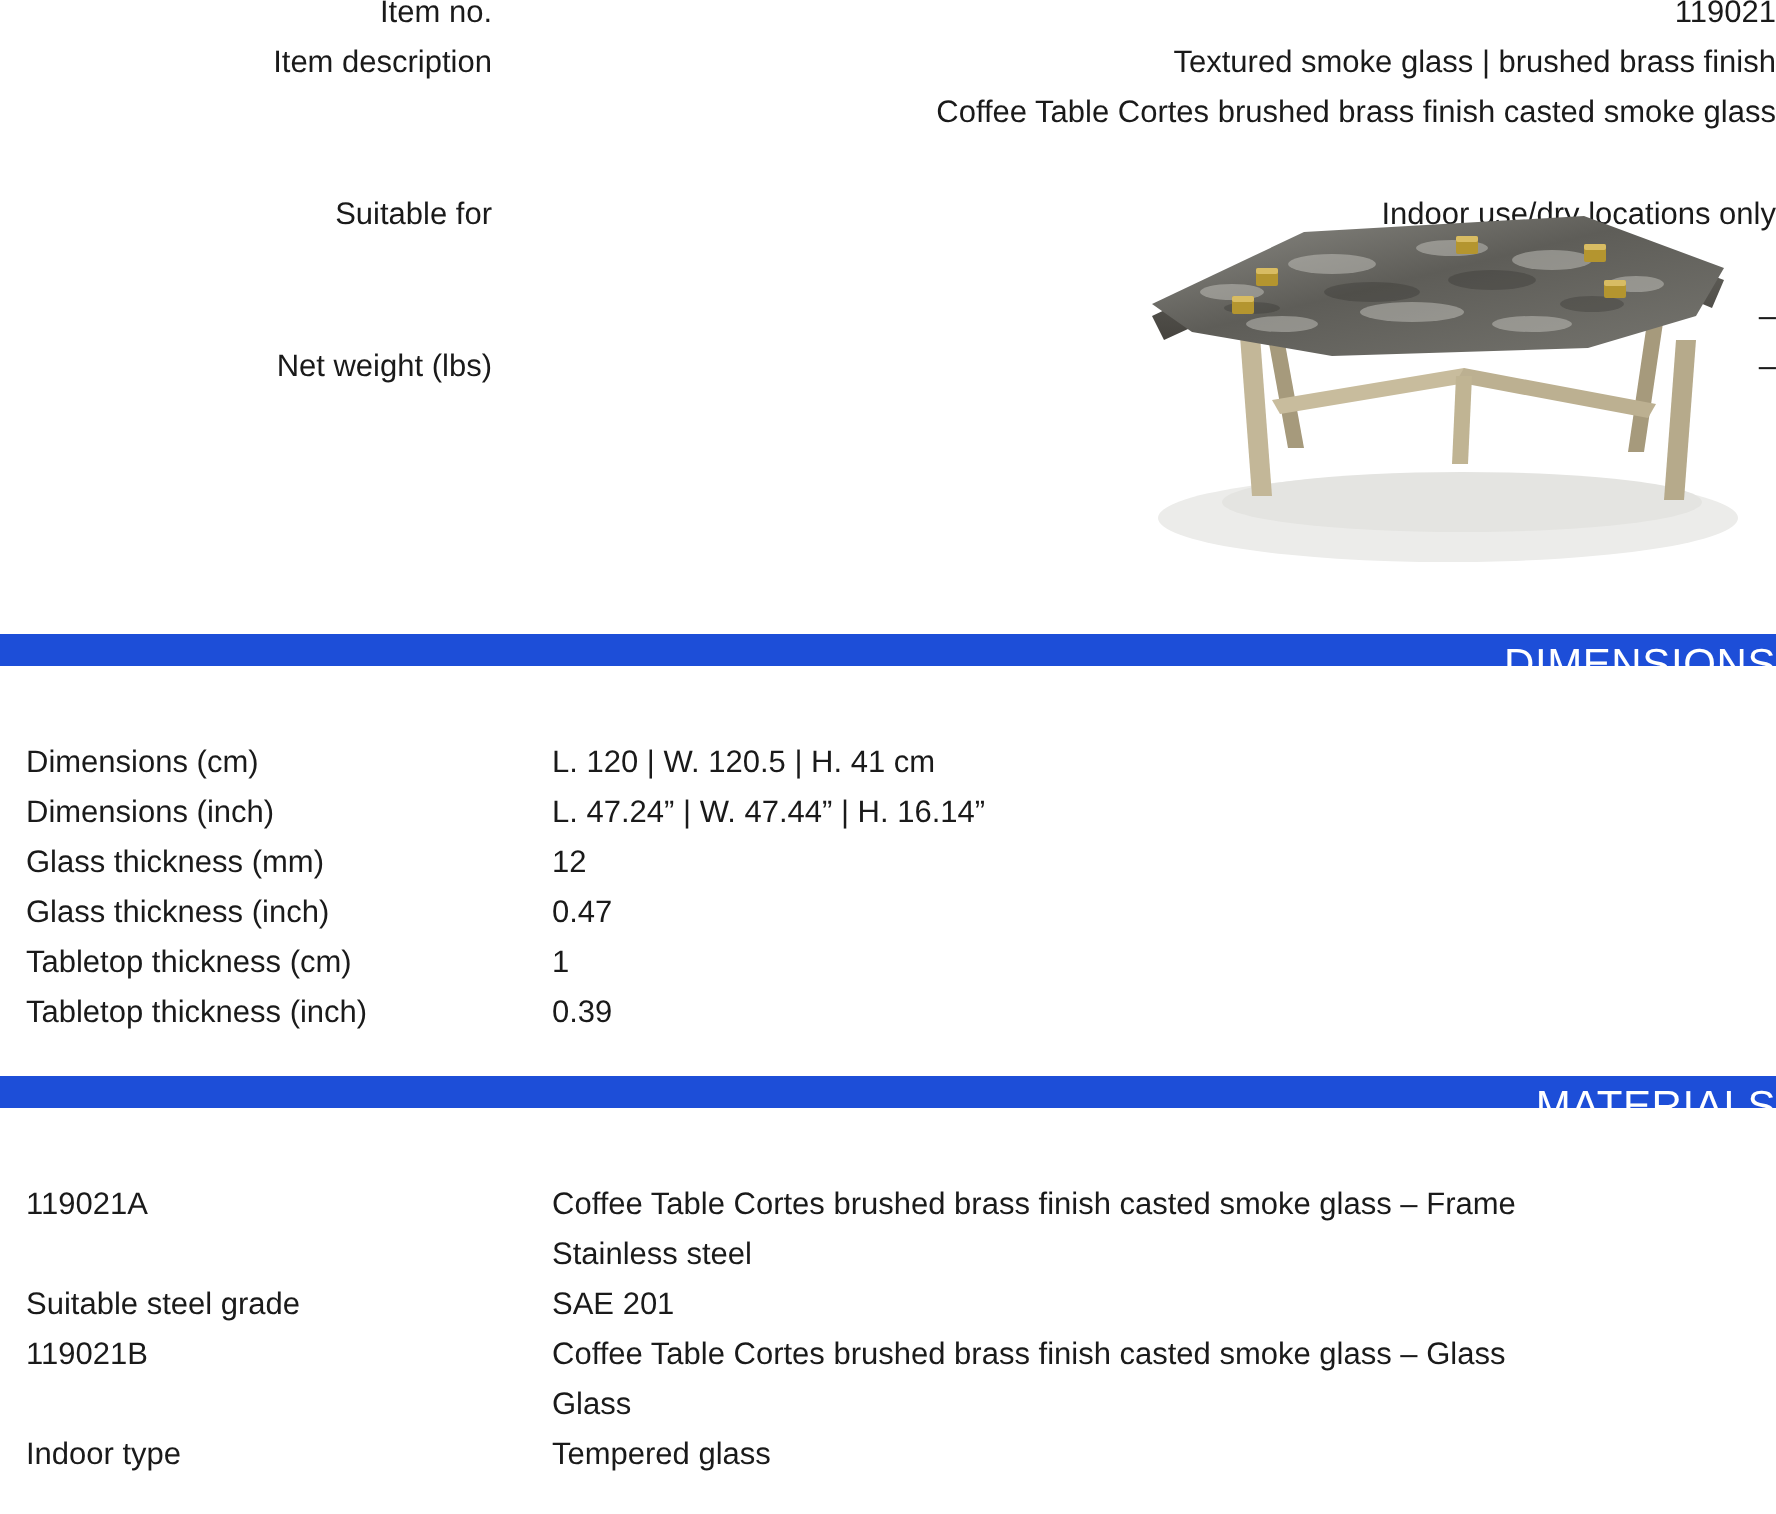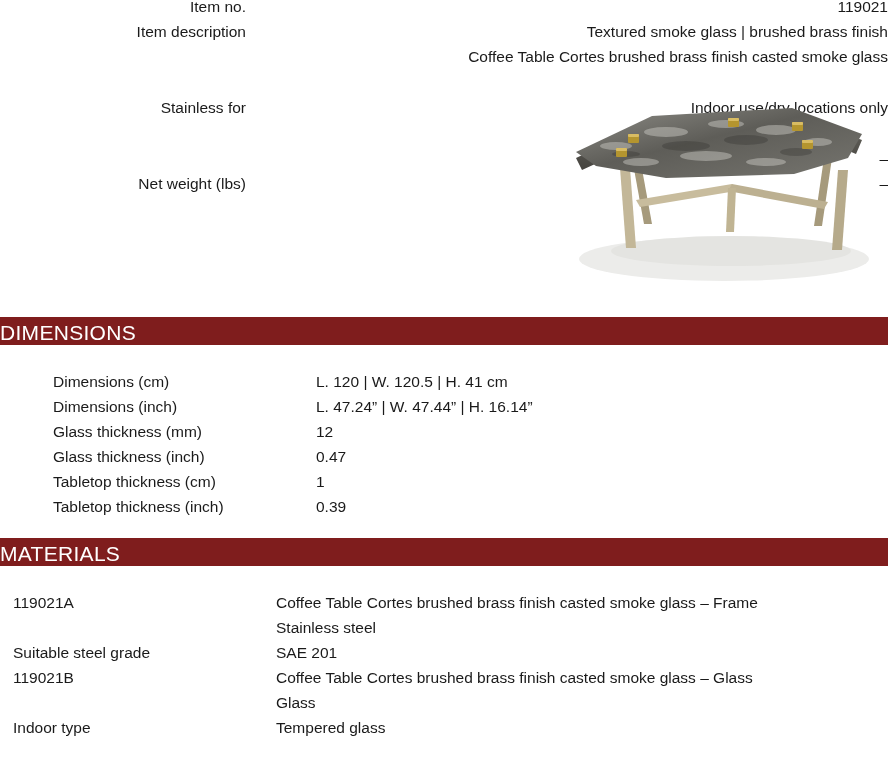--- a/index.html
+++ b/index.html
@@ -47,27 +47,27 @@
     top: 0;
     left: 0;
     width: 888px;
     text-align: right;
   }
   #top-section .row .value { padding-left: 0; }
   .gap-md { height: 26px; }
 
   
   .section-bar {
-    background: #7f1d1d;
+    background: #1d4ed8;
     color: #ffffff;
-    text-align: left;
+    text-align: right;
     font-size: 21px;
     letter-spacing: 0.3px;
     line-height: 32px;
-    height: 28px;
+    height: 16px;
     width: 888px;
   }
 
   
   .product-image {
     position: absolute;
     top: 96px;
     left: 556px;
     width: 330px;
     height: 200px;
@@ -75,21 +75,21 @@
   .product-image svg { display: block; }
 
   
   #dimensions-block .row .label { width: 276px; flex: 0 0 276px; }
   #materials-block .row .label { width: 276px; flex: 0 0 276px; }
 
   .materials-multiline div { line-height: 25px; }
 
   
   #dimensions-bar { position: absolute; top: 317px; left: 0; }
-  #dimensions-block { position: absolute; top: 369px; left: 0; width: 888px; padding-left: 40px; }
+  #dimensions-block { position: absolute; top: 369px; left: 0; width: 888px; }
   #materials-bar { position: absolute; top: 538px; left: 0; }
   #materials-block { position: absolute; top: 590px; left: 0; width: 888px; }
 
   .cut-top { margin-top: -6px; }
 </style>
 </head>
 <body>
 
 <div class="sheet">
 
@@ -106,21 +106,21 @@
       <div class="label">Item description</div>
       <div class="value value-lines">
         <div>Textured smoke glass | brushed brass finish</div>
         <div>Coffee Table Cortes brushed brass finish casted smoke glass</div>
       </div>
     </div>
 
     <div class="gap-md"></div>
 
     <div class="row">
-      <div class="label">Stainless for</div>
+      <div class="label">Suitable for</div>
       <div class="value value-lines">
         <div>Indoor use/dry locations only</div>
       </div>
     </div>
 
     <div class="gap-md"></div>
 
     <div class="row">
       <div class="value value-lines">
         <div>–</div>

